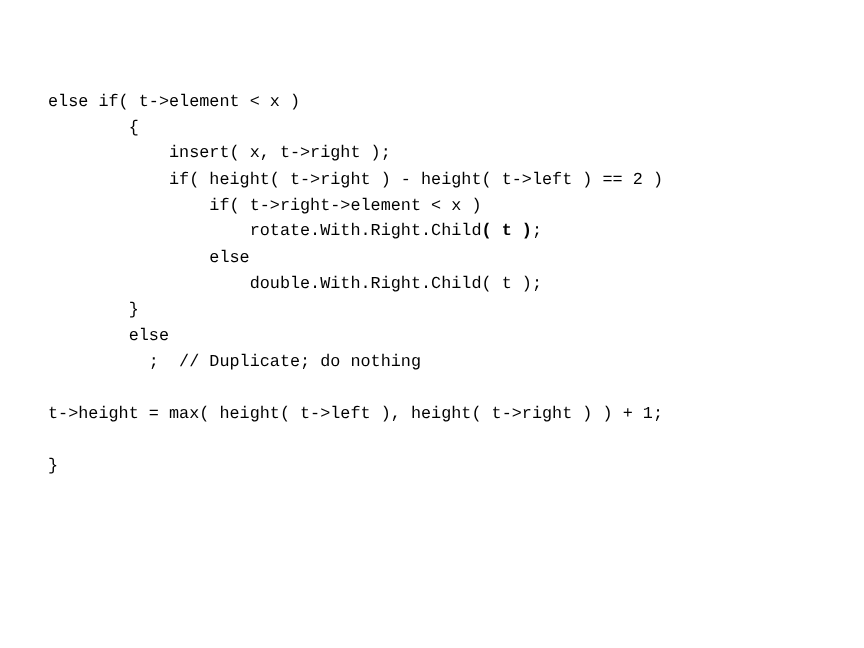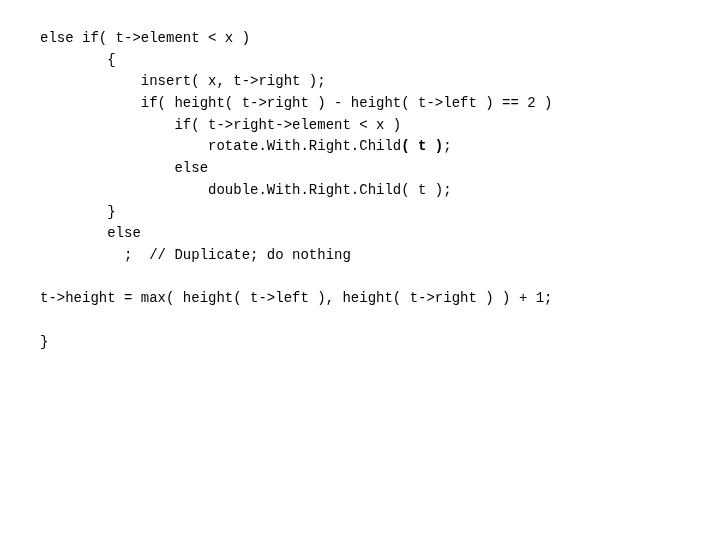--- a/index.html
+++ b/index.html
@@ -9,20 +9,21 @@
     height: 540px;
     background: #ffffff;
     font-family: "Courier New", Courier, monospace;
     font-size: 14px;
     line-height: 1.55;
     color: #000000;
   }
   .code-block {
     padding: 28px 0 0 40px;
     white-space: pre;
+    margin-top: 47px;
   }
   .bold {
     font-weight: bold;
   }
 </style>
 </head>
 <body>
 
 <div class="code-block"><span>else if( t-&gt;element &lt; x )</span>
 <span>        {</span>

